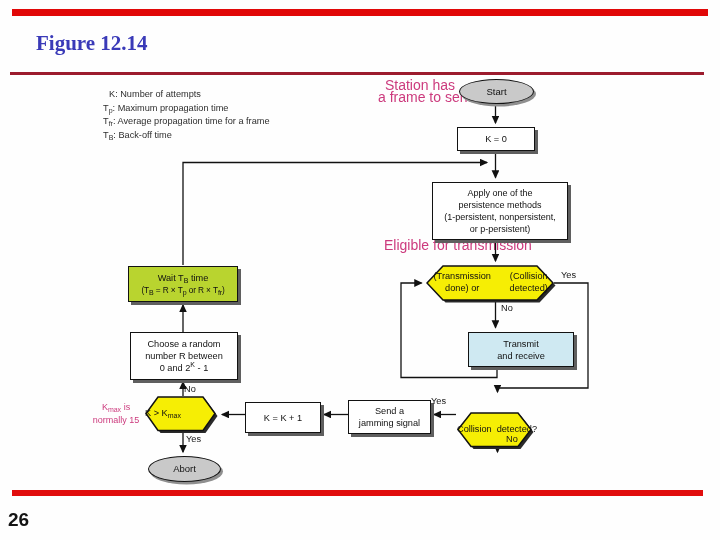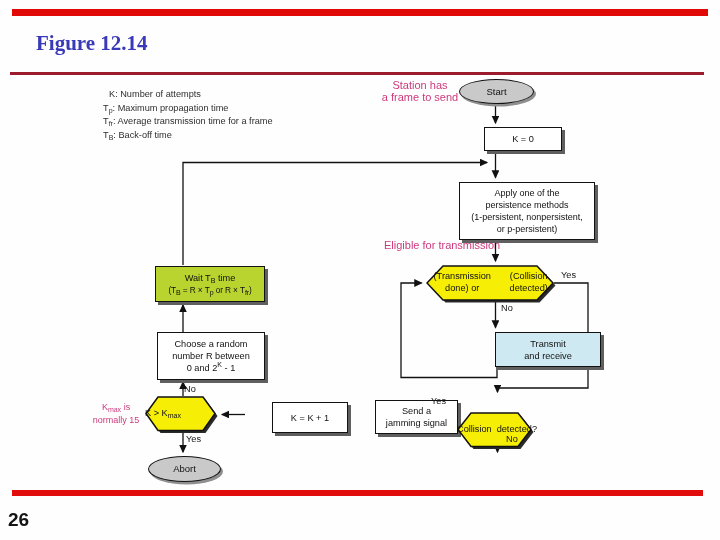--- a/index.html
+++ b/index.html
@@ -13,26 +13,26 @@
   #fig-title{font-family:"Liberation Serif",serif;font-weight:bold;font-style:italic;font-size:16.5px;color:#0d0d0d;margin-left:16px;}
   #subline{left:10px;top:72px;width:694px;height:3px;background:#9c1b2d;}
   #bottombar{left:12px;top:490px;width:691px;height:6px;background:#e10d0d;}
   #pagenum{left:8px;top:509px;font-size:19px;font-weight:bold;color:#141414;}
   
   #legend{left:103px;top:88px;font-size:9.2px;color:#2e2e2e;line-height:13.5px;white-space:nowrap;}
   #legend .l1{padding-left:6px;}
   sub{font-size:7px;vertical-align:-2px;line-height:0;}
   sup{font-size:7px;vertical-align:4px;line-height:0;}
   
-  .note{color:#cc3a7d;font-size:11px;line-height:11.5px;white-space:nowrap;}
+  .note{color:#cc3a7d;font-size:14px;line-height:11.5px;white-space:nowrap;}
   .ctr{text-align:center;}
   
   .node{display:flex;flex-direction:column;align-items:center;justify-content:center;
         text-align:center;font-size:9.2px;line-height:12px;z-index:2;}
-  .box{background:#ffffff;border:1.3px solid #121212;box-shadow:3px 3px 0 #5f5f5f;margin-left:27px;}
+  .box{background:#ffffff;border:1.3px solid #121212;box-shadow:3px 3px 0 #5f5f5f;}
   .oval{background:#c9c9c9;border:1.2px solid #121212;border-radius:50%;box-shadow:2px 2.5px 0 #8f8f8f;font-size:9.5px;}
   .green{background:#b9d42f;}
   .blue{background:#cfe9f2;}
   .hexwrap{z-index:2;}
   .hexwrap svg{position:absolute;left:0;top:0;}
   .hextext{position:absolute;left:0;top:0;width:100%;height:100%;display:flex;flex-direction:row;
            align-items:center;justify-content:space-between;text-align:center;font-size:9.2px;line-height:11.5px;padding-bottom:4px;box-sizing:border-box;}
   .yn{position:absolute;font-size:9.2px;color:#161616;z-index:3;white-space:nowrap;}
   #connectors{position:absolute;left:0;top:0;z-index:1;pointer-events:none;}
   .small2{font-size:8.3px;letter-spacing:-0.1px;}
@@ -70,21 +70,21 @@
       <path d="M183,396 L183,382" marker-end="url(#ah)"></path>
       <path d="M183,332 L183,305" marker-end="url(#ah)"></path>
       <path d="M183,433 L183,452" marker-end="url(#ah)"></path>
       <path d="M497.5,433 L497.5,452" marker-end="url(#ah)"></path>
     </g>
   </svg>
 
   <div class="abs" id="legend">
     <div class="l1">K: Number of attempts</div>
     <div><span>T</span><sub>p</sub><span>: Maximum propagation time</span></div>
-    <div><span>T</span><sub>fr</sub><span>: Average transmission time for a frame</span></div>
+    <div><span>T</span><sub>fr</sub><span>: Average propagation time for a frame</span></div>
     <div><span>T</span><sub>B</sub><span>: Back-off time</span></div>
   </div>
 
   <div class="abs note ctr" style="left:378px;top:80px;width:84px;">
     <div>Station has</div>
     <div>a frame to send</div>
   </div>
   <div class="abs note" style="left:384px;top:240px;">Eligible for transmission</div>
   <div class="abs note ctr" style="left:84px;top:401px;width:64px;line-height:12.5px;font-size:9px;">
     <div><span>K</span><sub>max</sub><span> is</span></div>

